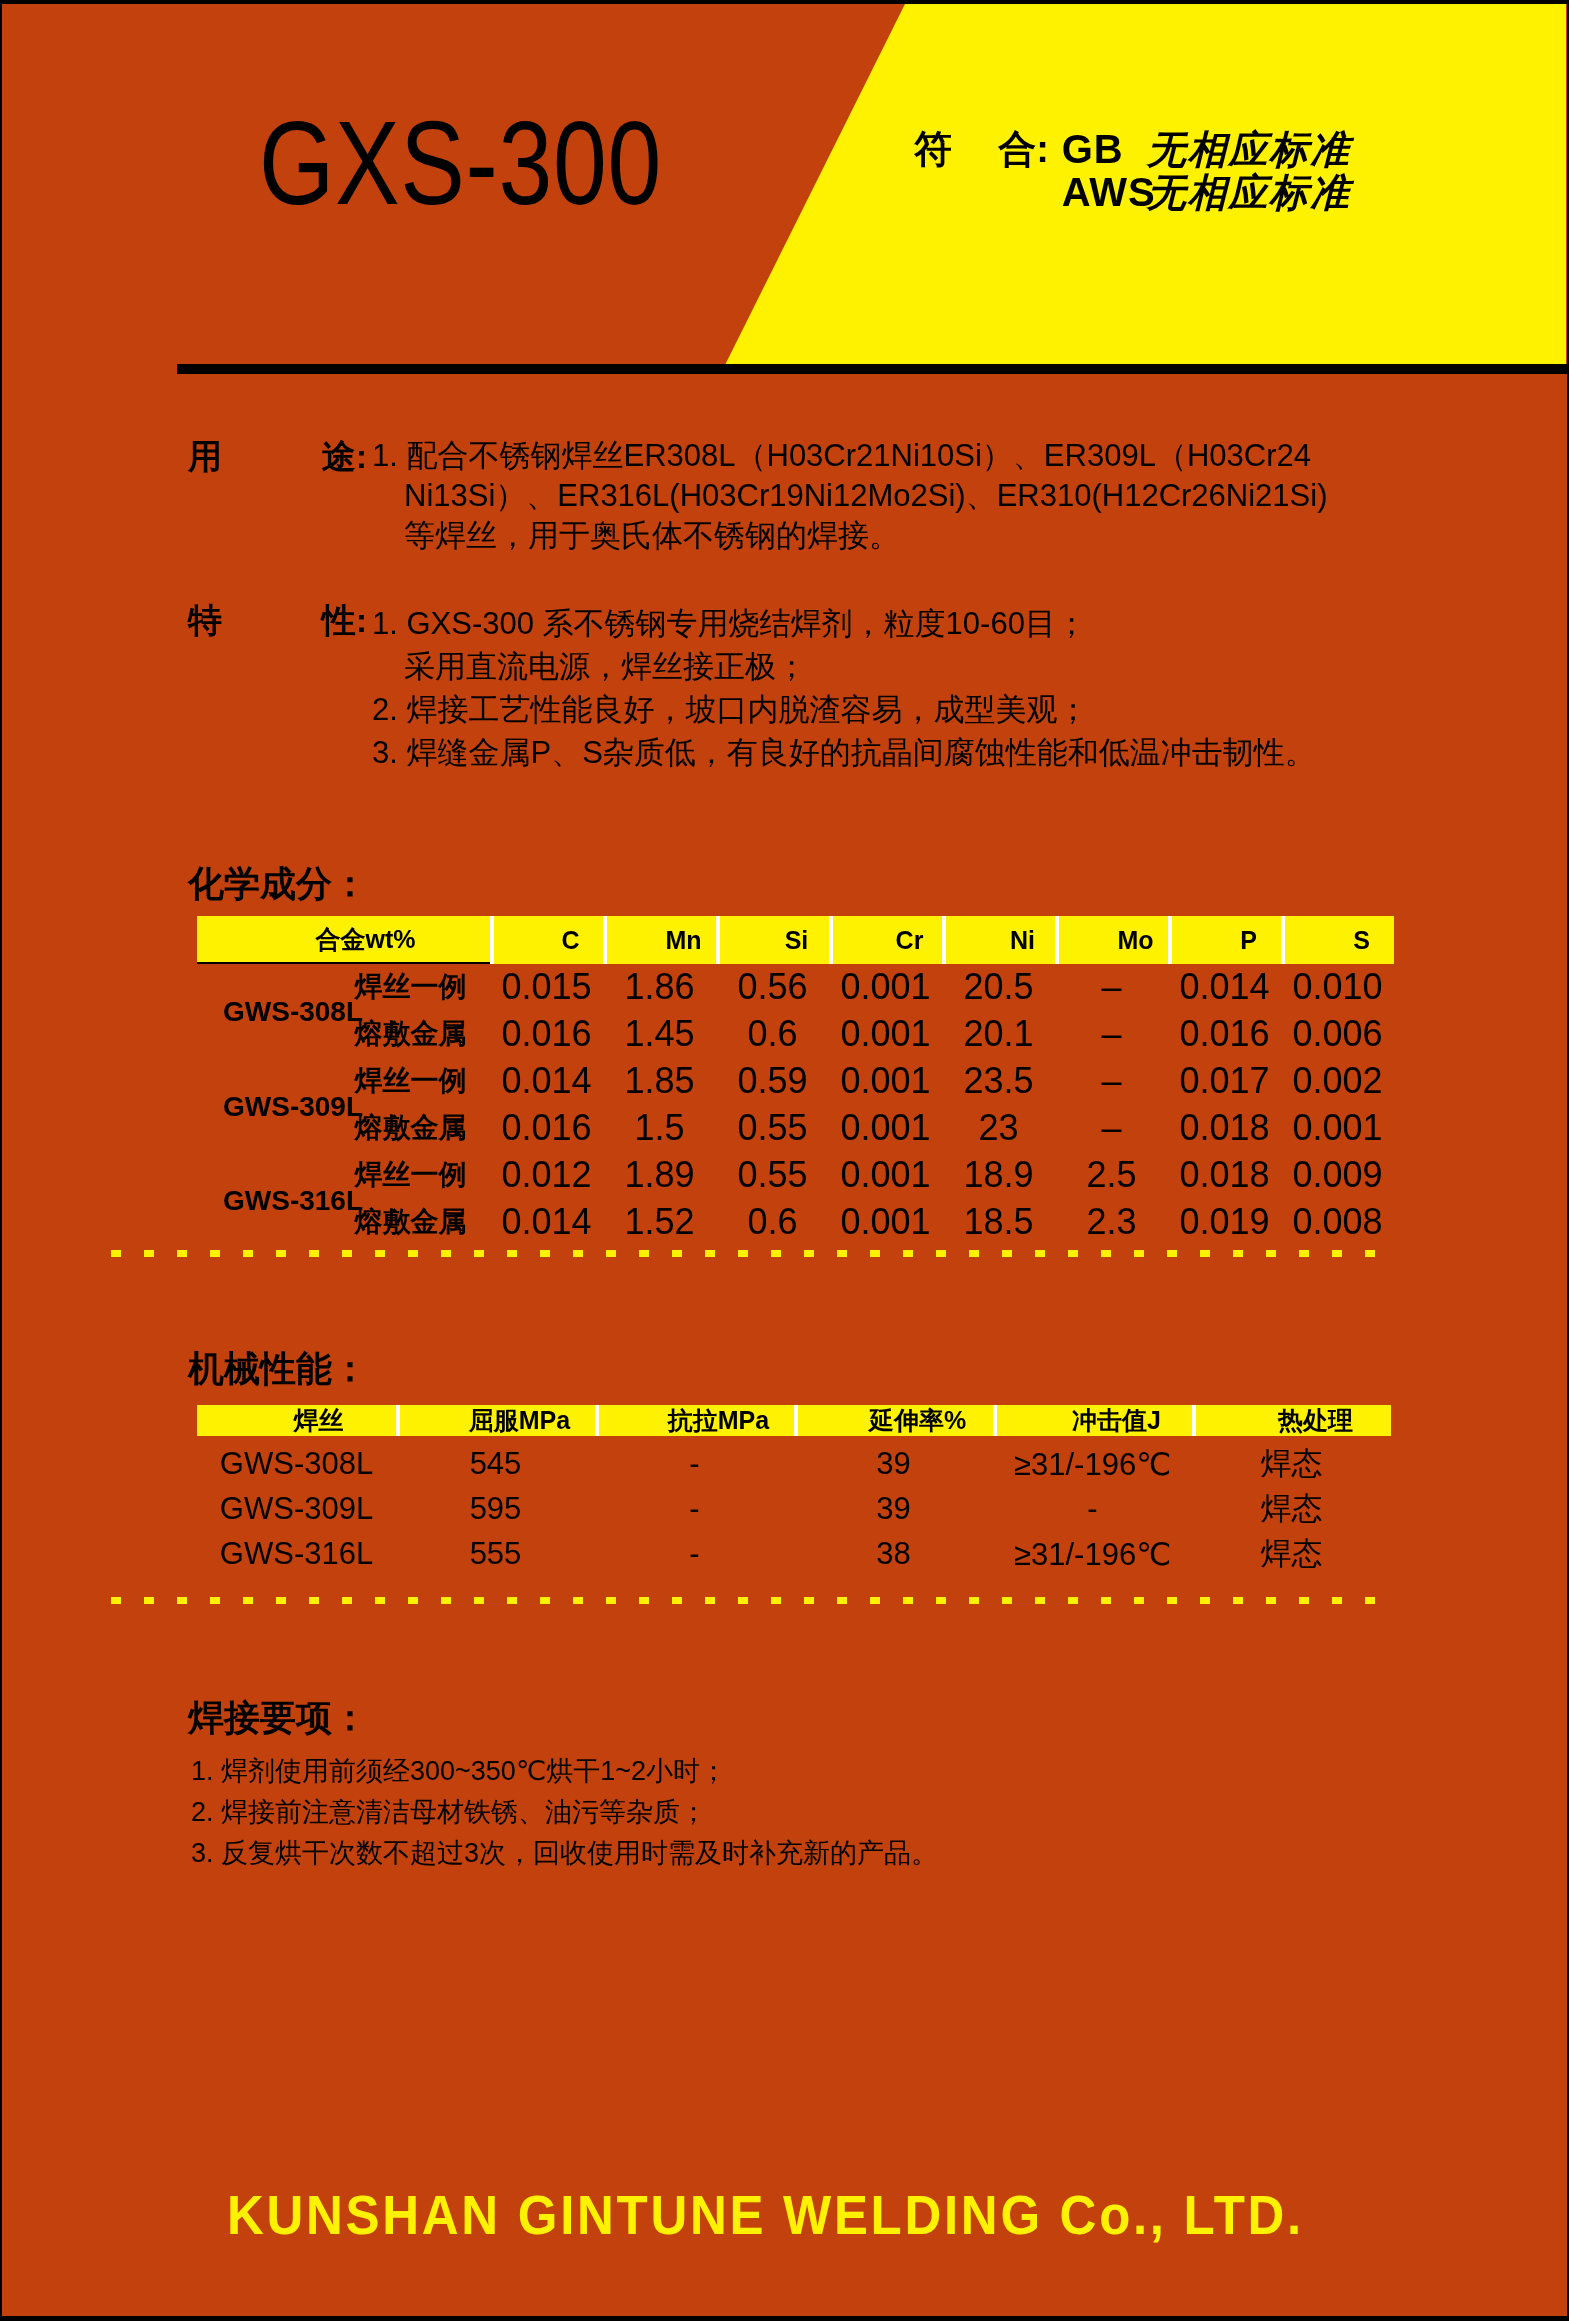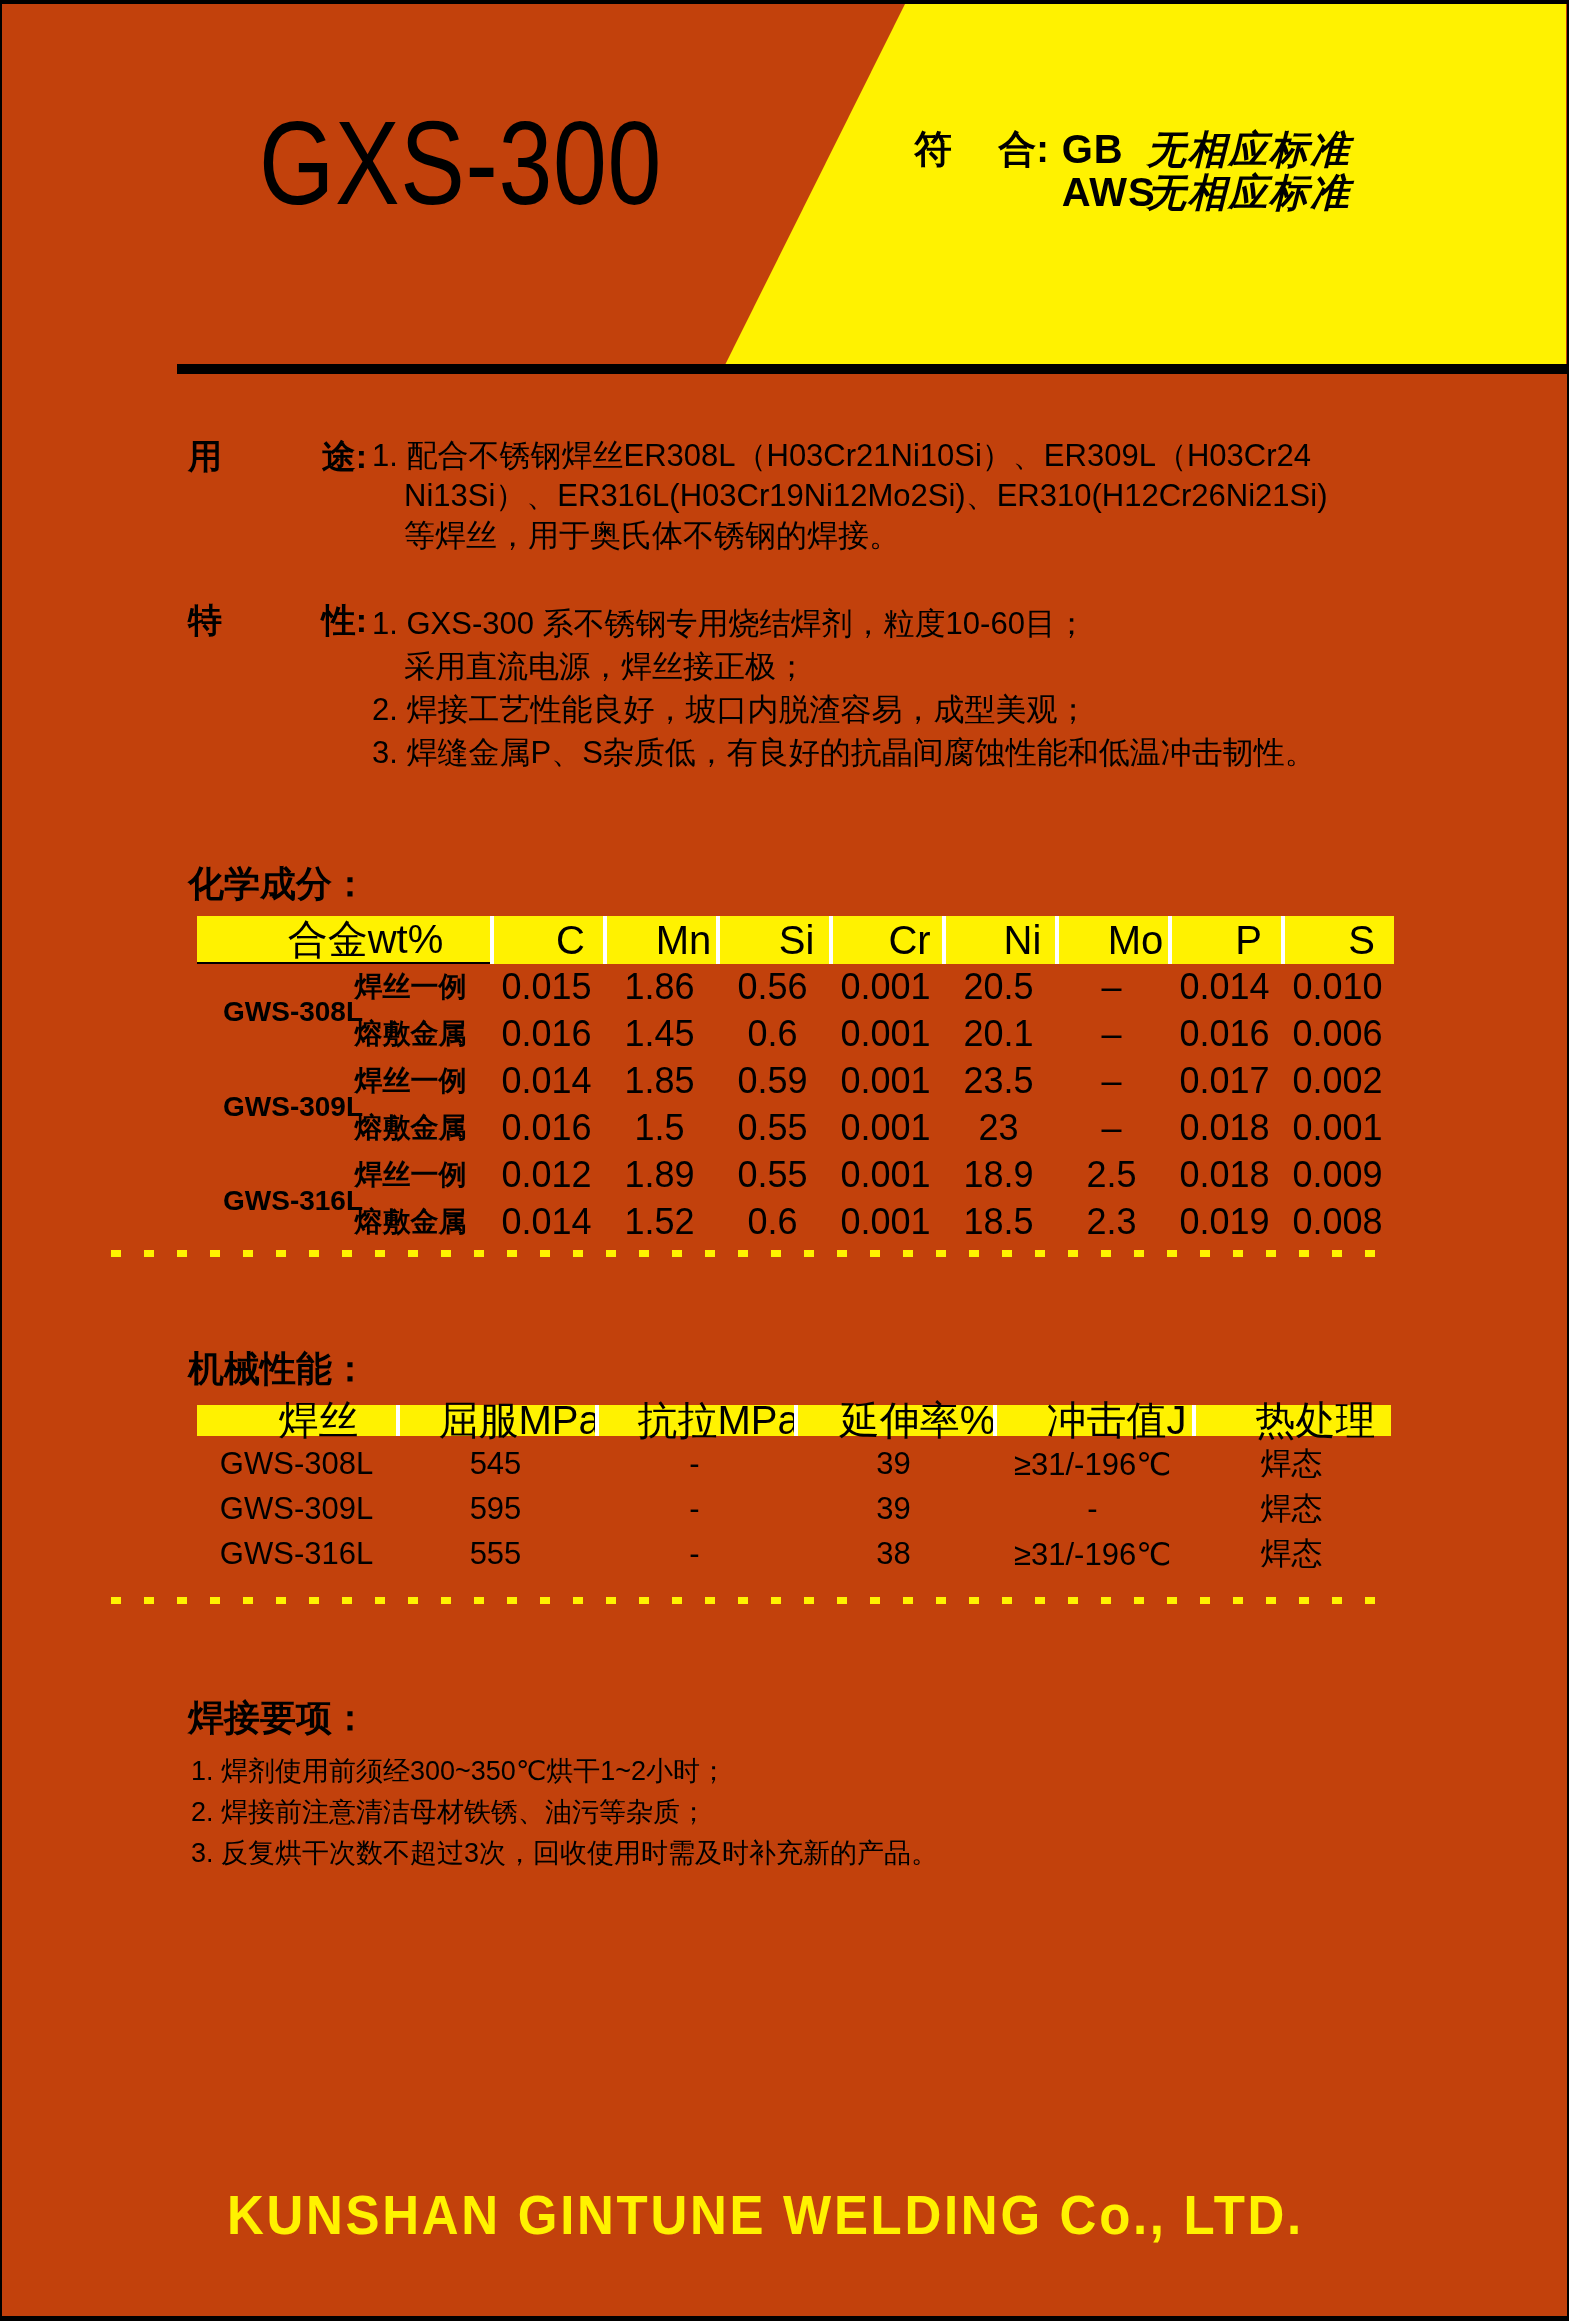--- a/index.html
+++ b/index.html
@@ -77,21 +77,21 @@
     grid-template-columns:293px repeat(8,113px);
     grid-auto-rows:47px;
   }
   .chem-grid .hrow{height:48px;}
   .cell{
     display:flex;align-items:center;justify-content:center;
     box-sizing:border-box;white-space:nowrap;
   }
   .ycell{
     background:var(--yellow);
-    font-size:40px;font-weight:400;
+    font-size:25px;font-weight:700;
     border-left:4.5px solid #fff;
     height:48px;
     padding-left:44px;
   }
   .ycell.first{border-left:none;}
   .corner{border-bottom:2.7px solid var(--black);}
   .dcell{font-size:36px;font-weight:400;height:47px;}
   .rowlabel{
     justify-content:flex-end;padding-right:23.6px;
     font-size:28px;font-weight:700;height:47px;

